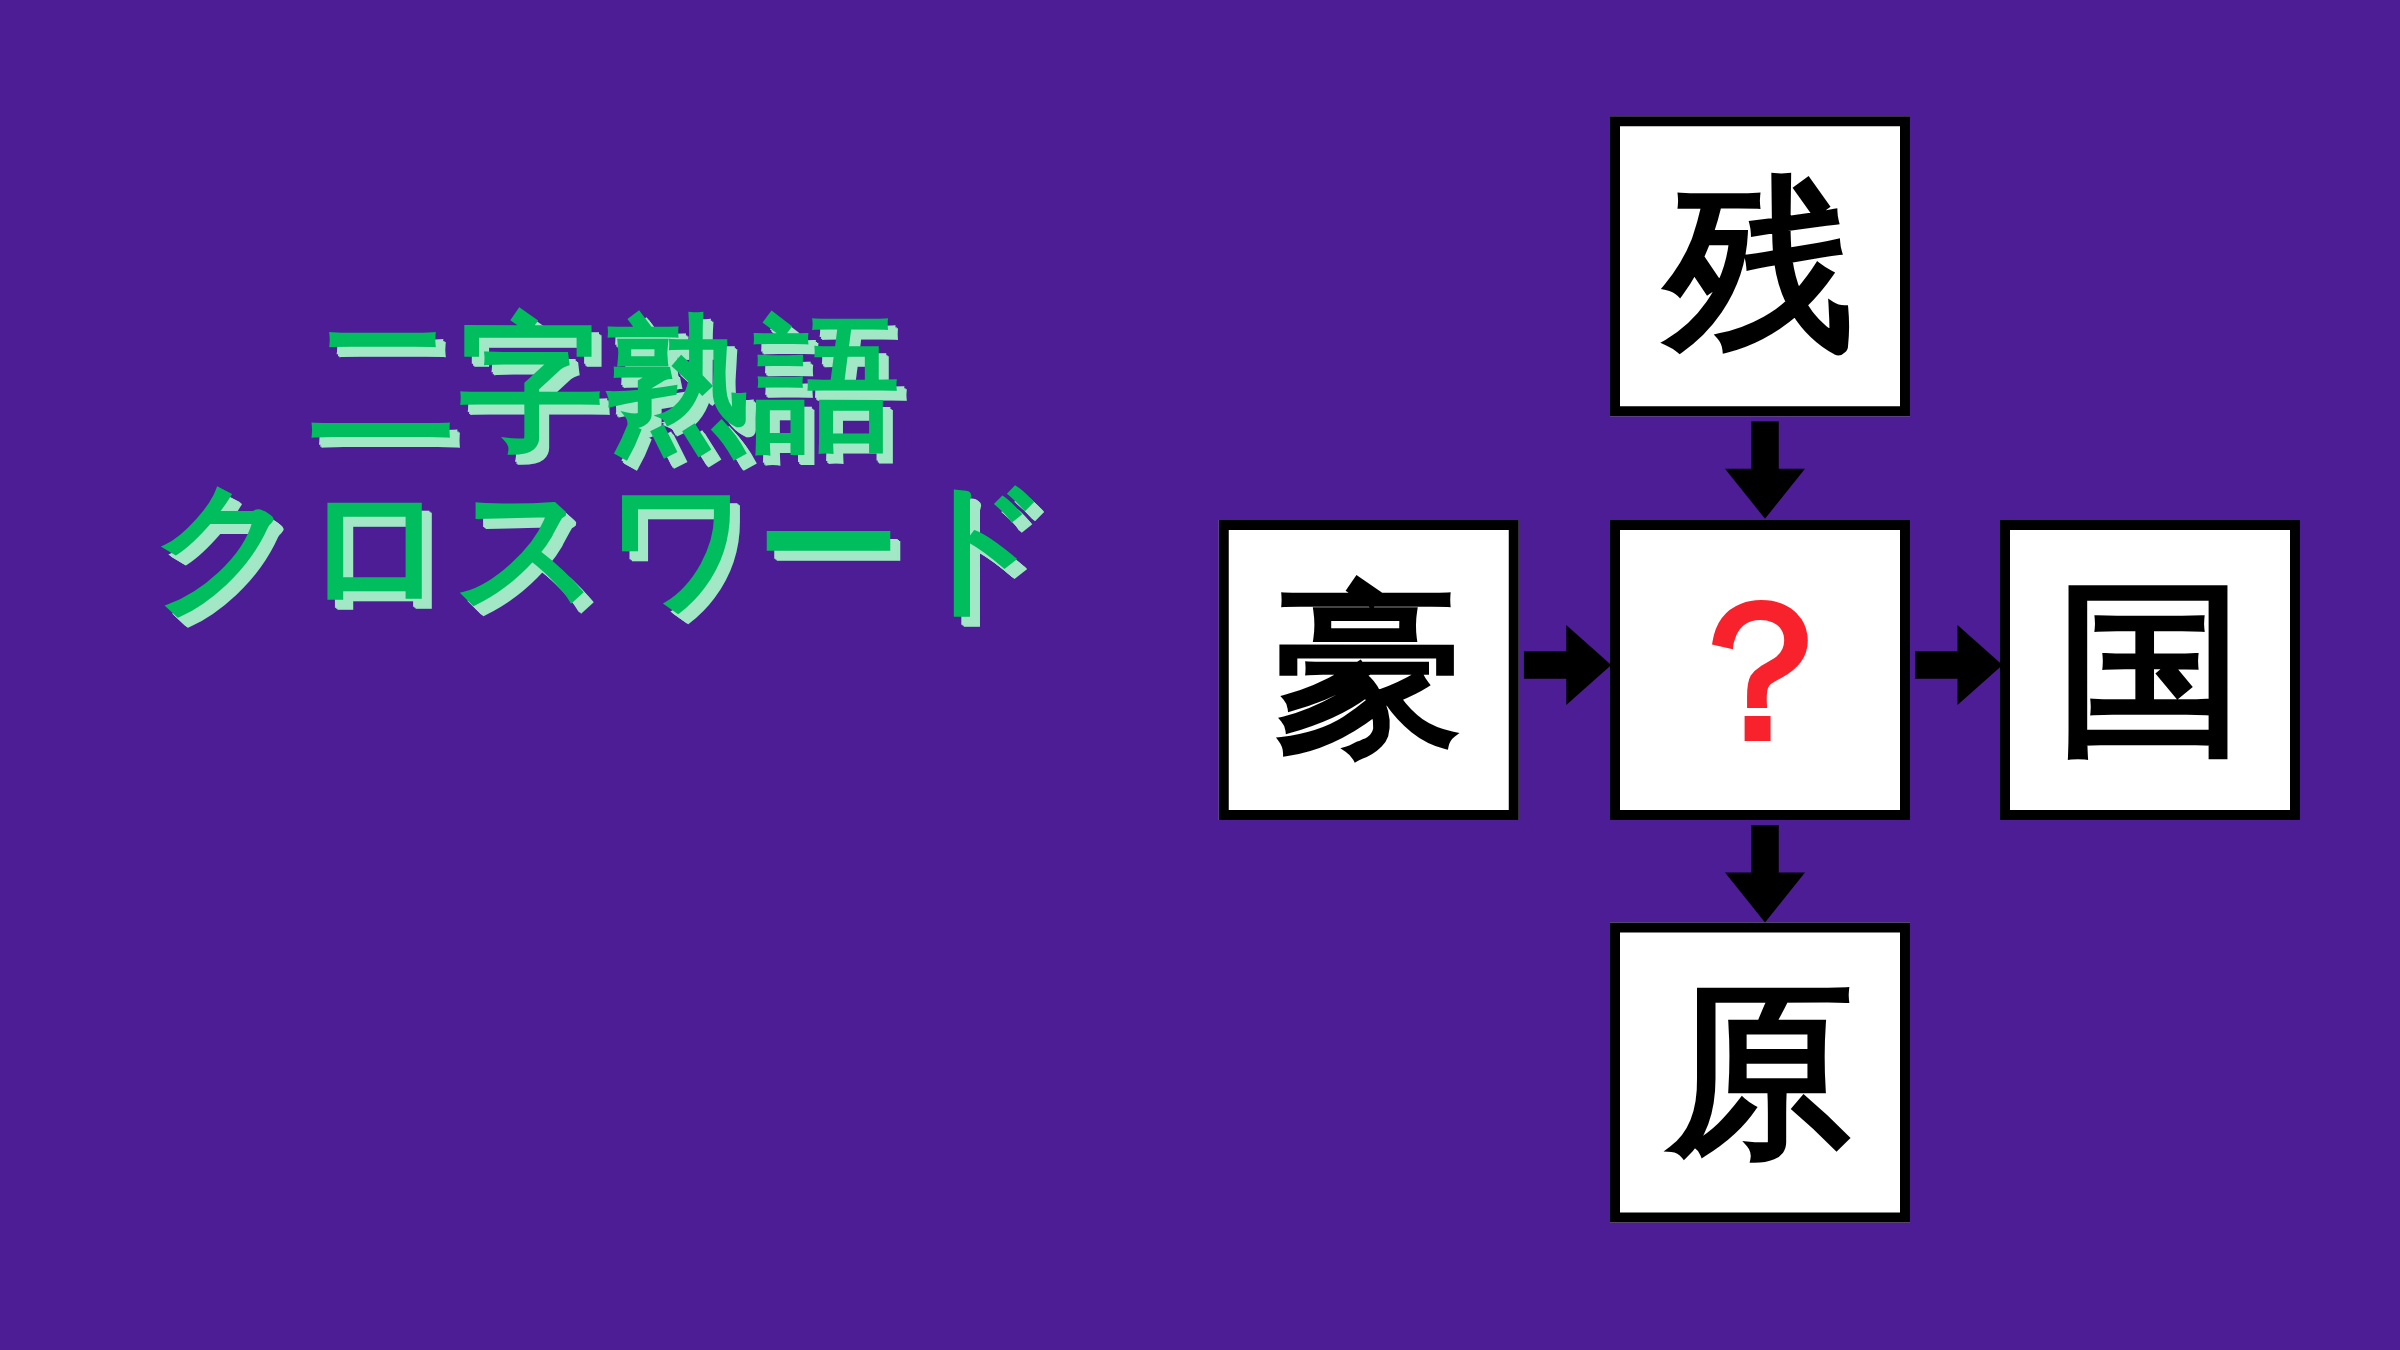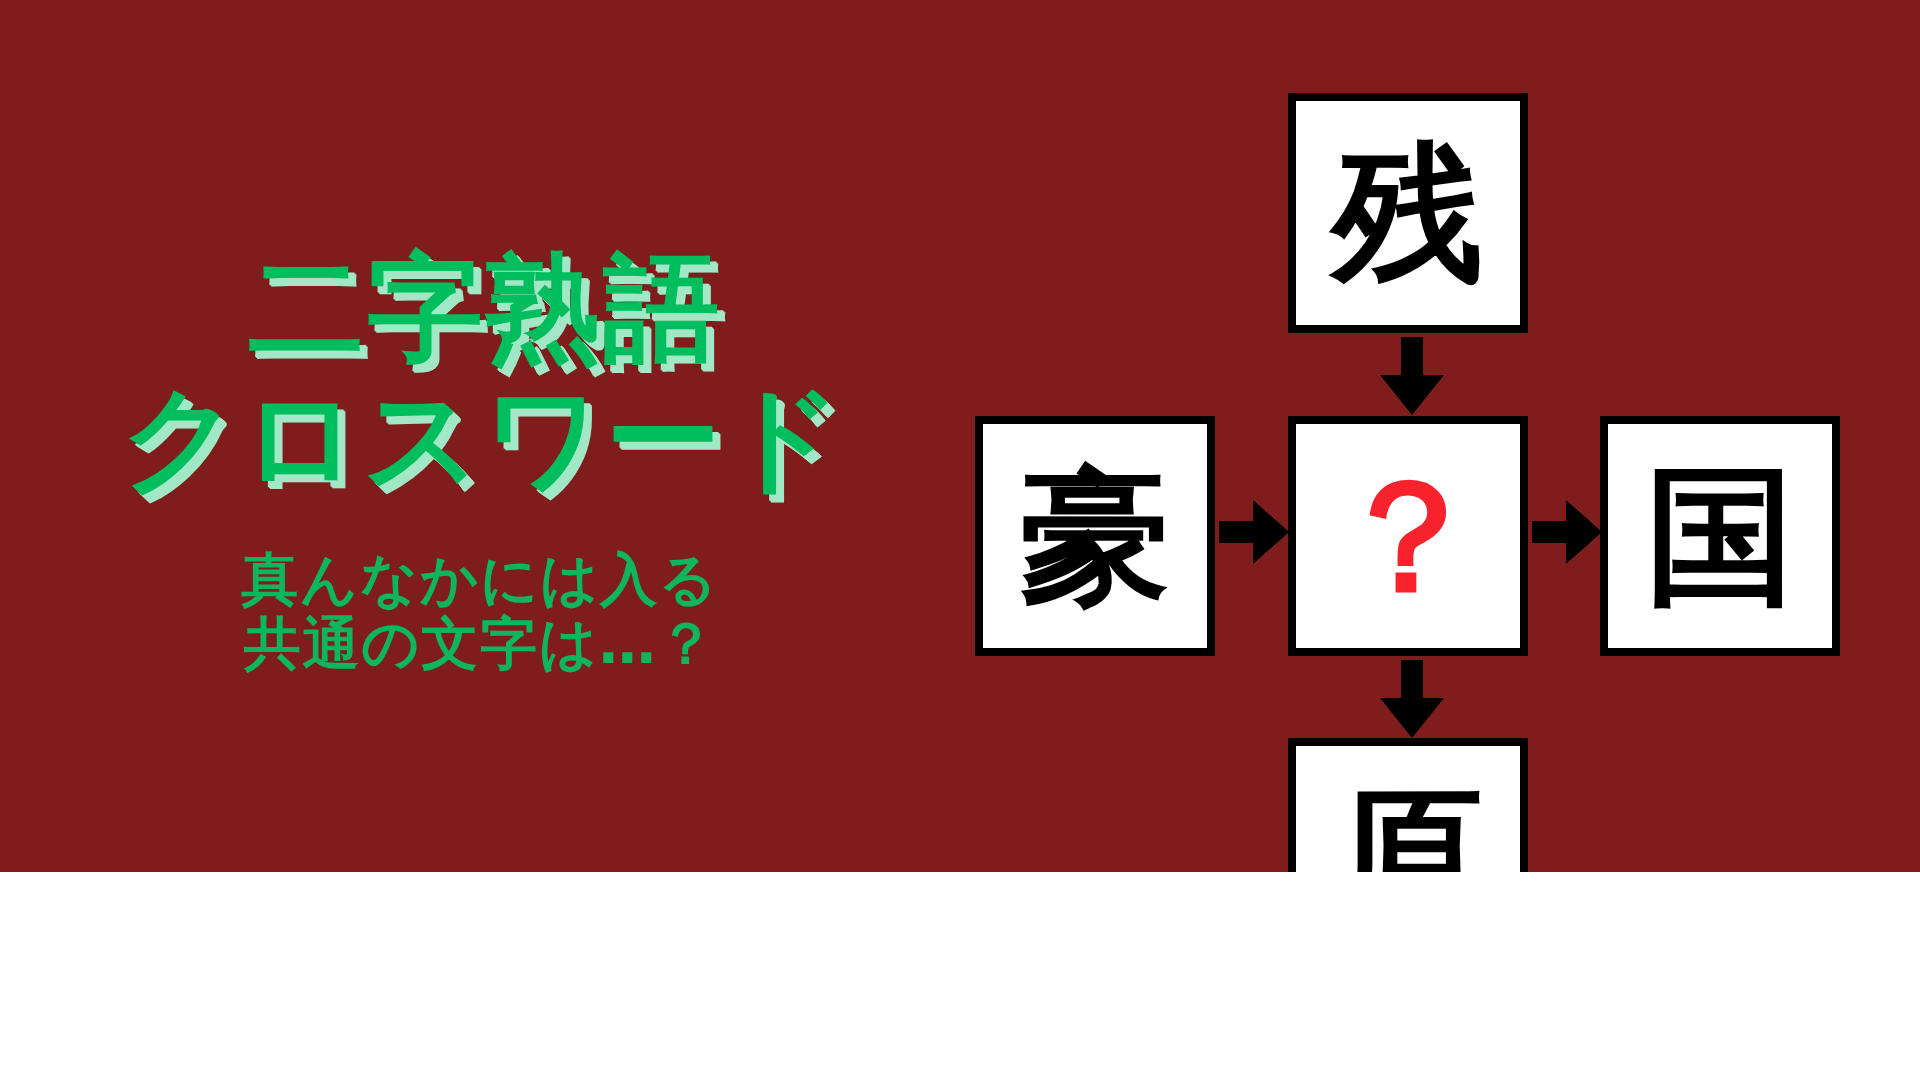--- a/index.html
+++ b/index.html
@@ -6,22 +6,22 @@
     margin: 0;
     padding: 0;
     background: #ffffff;
   }
   body {
     font-family: "DejaVu Sans", "Liberation Sans", sans-serif;
   }
   #stage {
     position: relative;
     width: 1920px;
-    height: 872px;
-    background: #7f1d1d;
+    height: 1080px;
+    background: #4c1d95;
     overflow: hidden;
   }
 
   
   #left-block {
     position: absolute;
     left: 0px;
     top: 250px;
     width: 960px;
     height: 580px;
@@ -120,24 +120,20 @@
 <body>
 
 <div id="stage">
 
   <div id="left-block">
 
     <div class="title-line" id="title-line-1">二字熟語</div>
 
     <div class="title-line" id="title-line-2">クロスワード</div>
 
-    <div id="subtitle-block">
-      <div class="subtitle-line">真んなかには入る</div>
-      <div class="subtitle-line">共通の文字は…？</div>
-    </div>
 
   </div>
 
   <div id="grid-block">
 
     <div class="cell" id="cell-top">
       <span class="glyph">残</span>
     </div>
 
     <div class="cell" id="cell-left">

